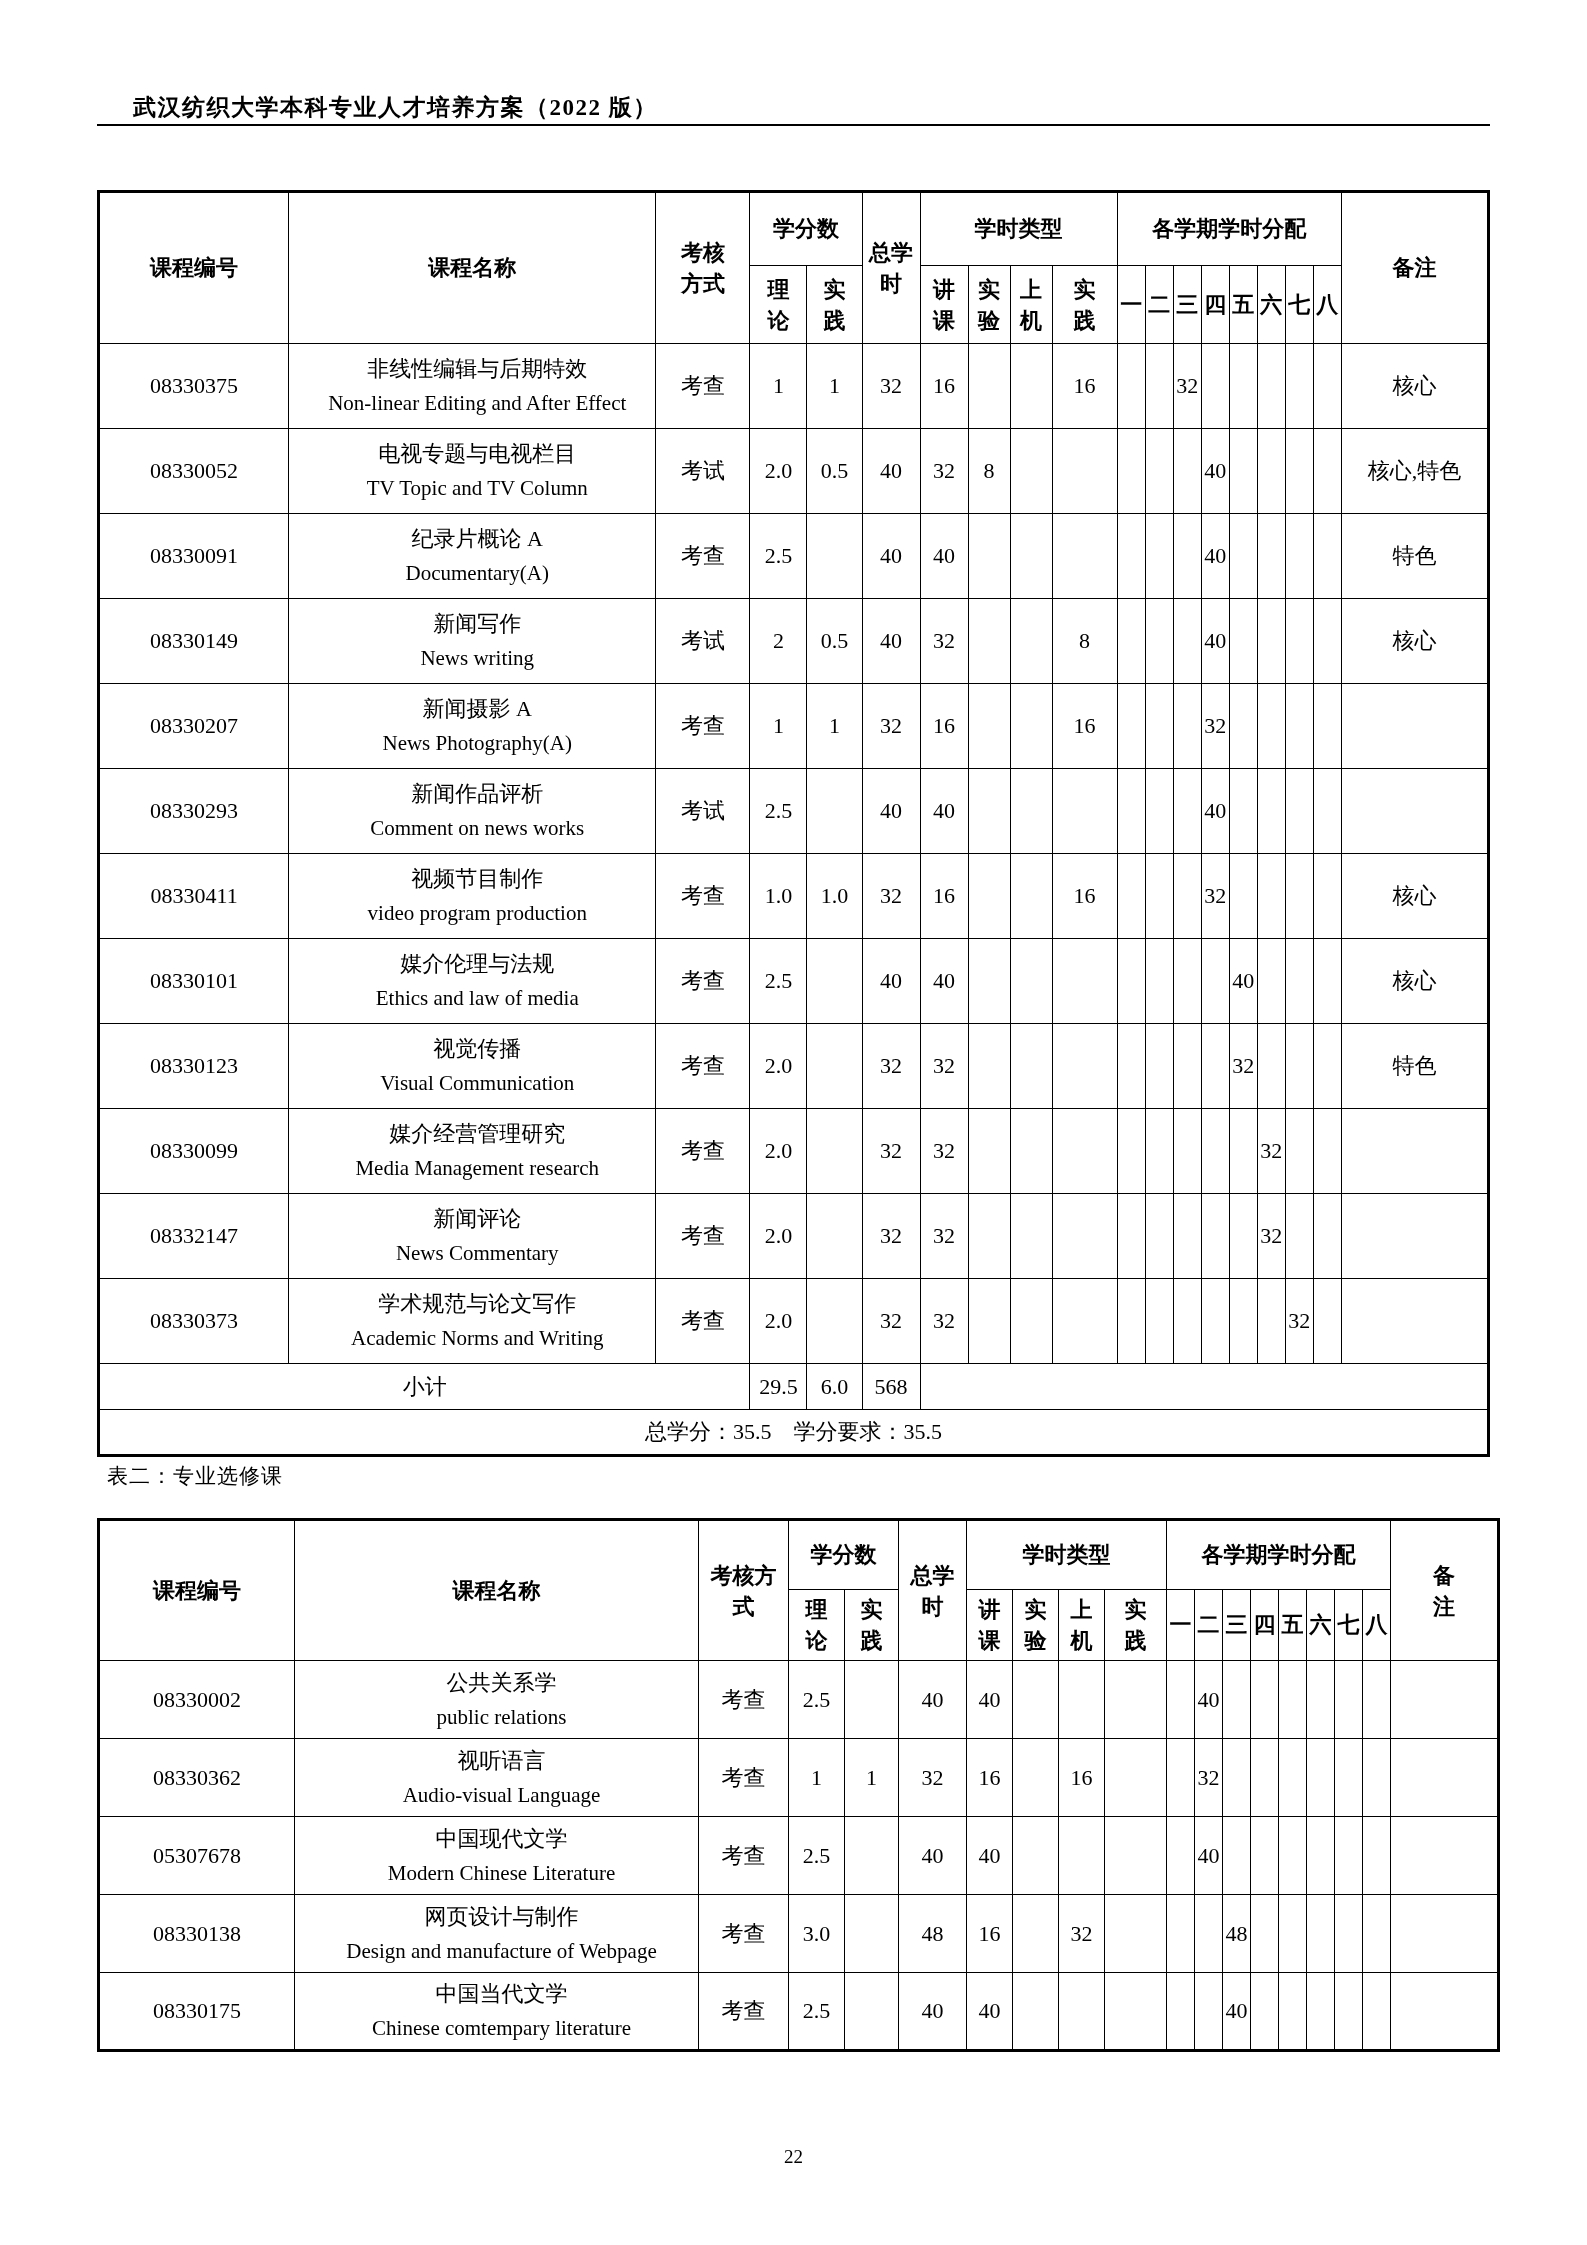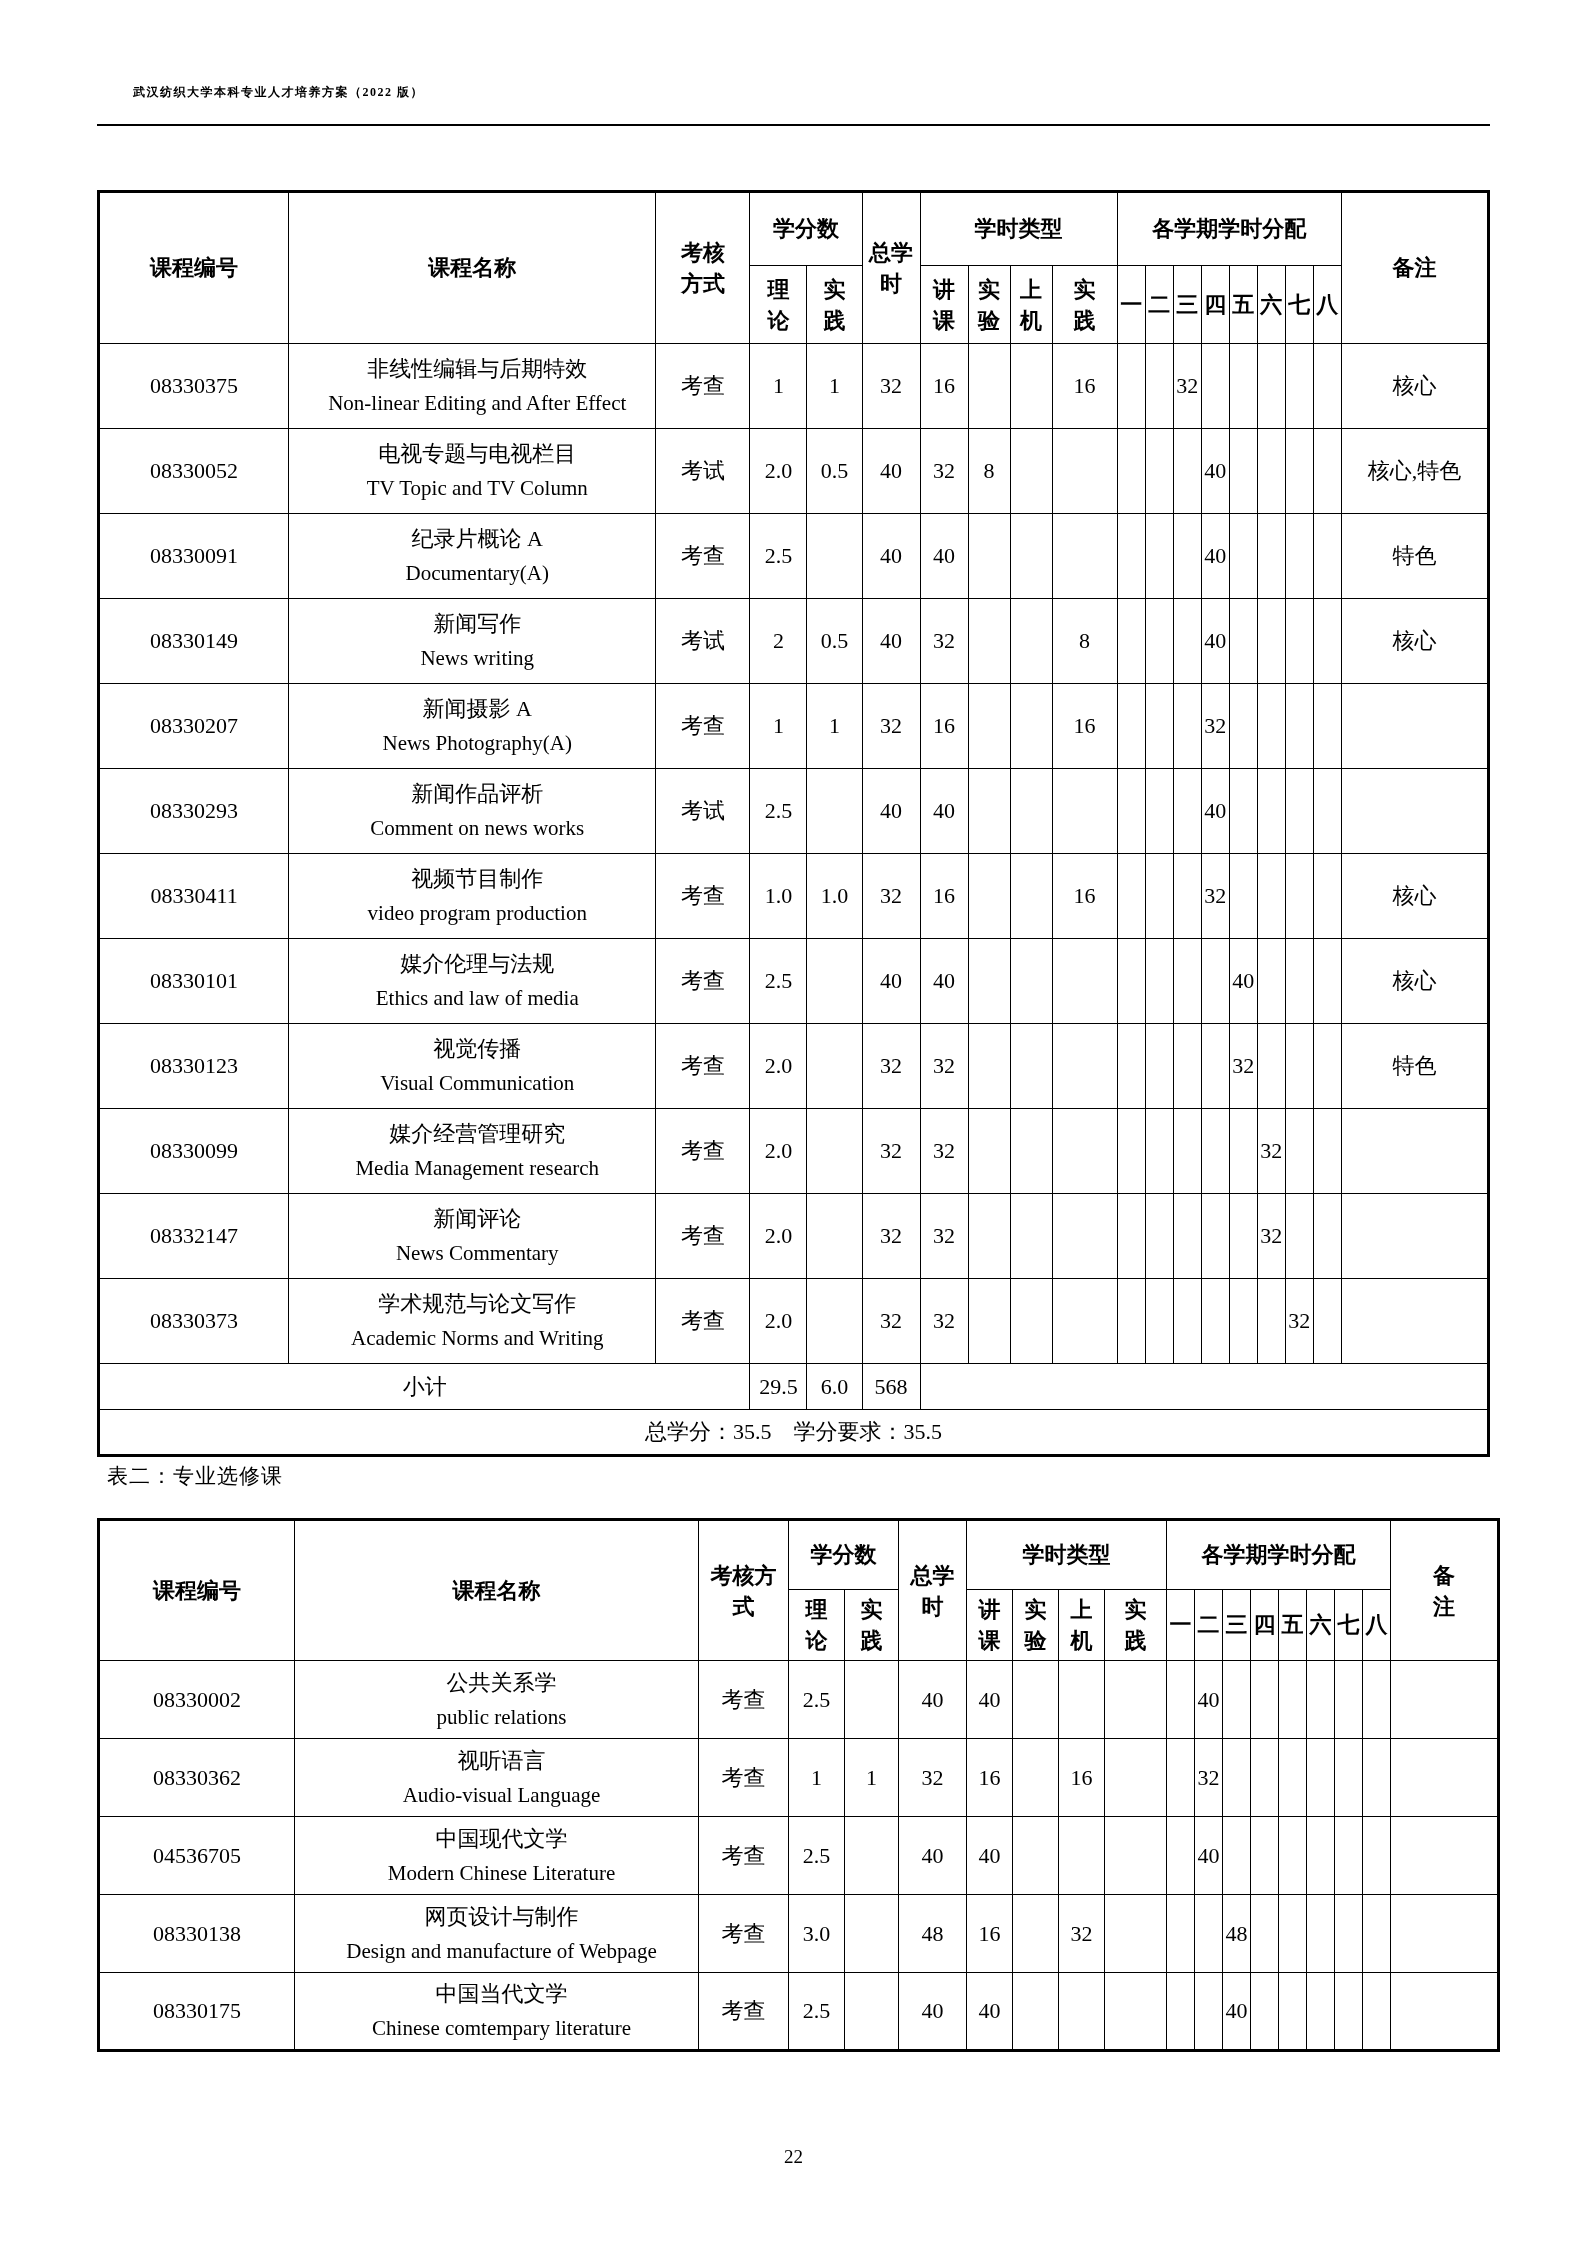--- a/index.html
+++ b/index.html
@@ -3,22 +3,22 @@
 <meta charset="utf-8">
 <style>
   html,body{margin:0;padding:0;}
   body{
     position:relative;
     width:1587px;height:2245px;
     background:#ffffff;color:#000;
     font-family:"Liberation Serif","DejaVu Serif",serif;
   }
   .page-title{
-    position:absolute;left:133px;top:84px;
-    font-size:12px;font-weight:bold;letter-spacing:1.5px;
+    position:absolute;left:133px;top:92px;
+    font-size:23px;font-weight:bold;letter-spacing:1.5px;
   }
   .title-rule{
     position:absolute;left:97px;top:124px;width:1393px;height:2px;background:#000;
   }
   table{
     border-collapse:collapse;table-layout:fixed;
     border:3px solid #000;
   }
   .t1{position:absolute;left:97px;top:190px;width:1393px;}
   .t2{position:absolute;left:97px;top:1518px;width:1400px;}
@@ -579,21 +579,21 @@
         <td></td>
         <td></td>
         <td></td>
         <td></td>
         <td>
           <div class="remark"></div>
         </td>
       </tr>
 
       <tr class="data-row">
-        <td>04536705</td>
+        <td>05307678</td>
         <td class="name">
           <div class="zh">中国现代文学</div>
           <div class="en">Modern Chinese Literature</div>
         </td>
         <td>考查</td>
         <td>2.5</td>
         <td></td>
         <td>40</td>
         <td>40</td>
         <td></td>

